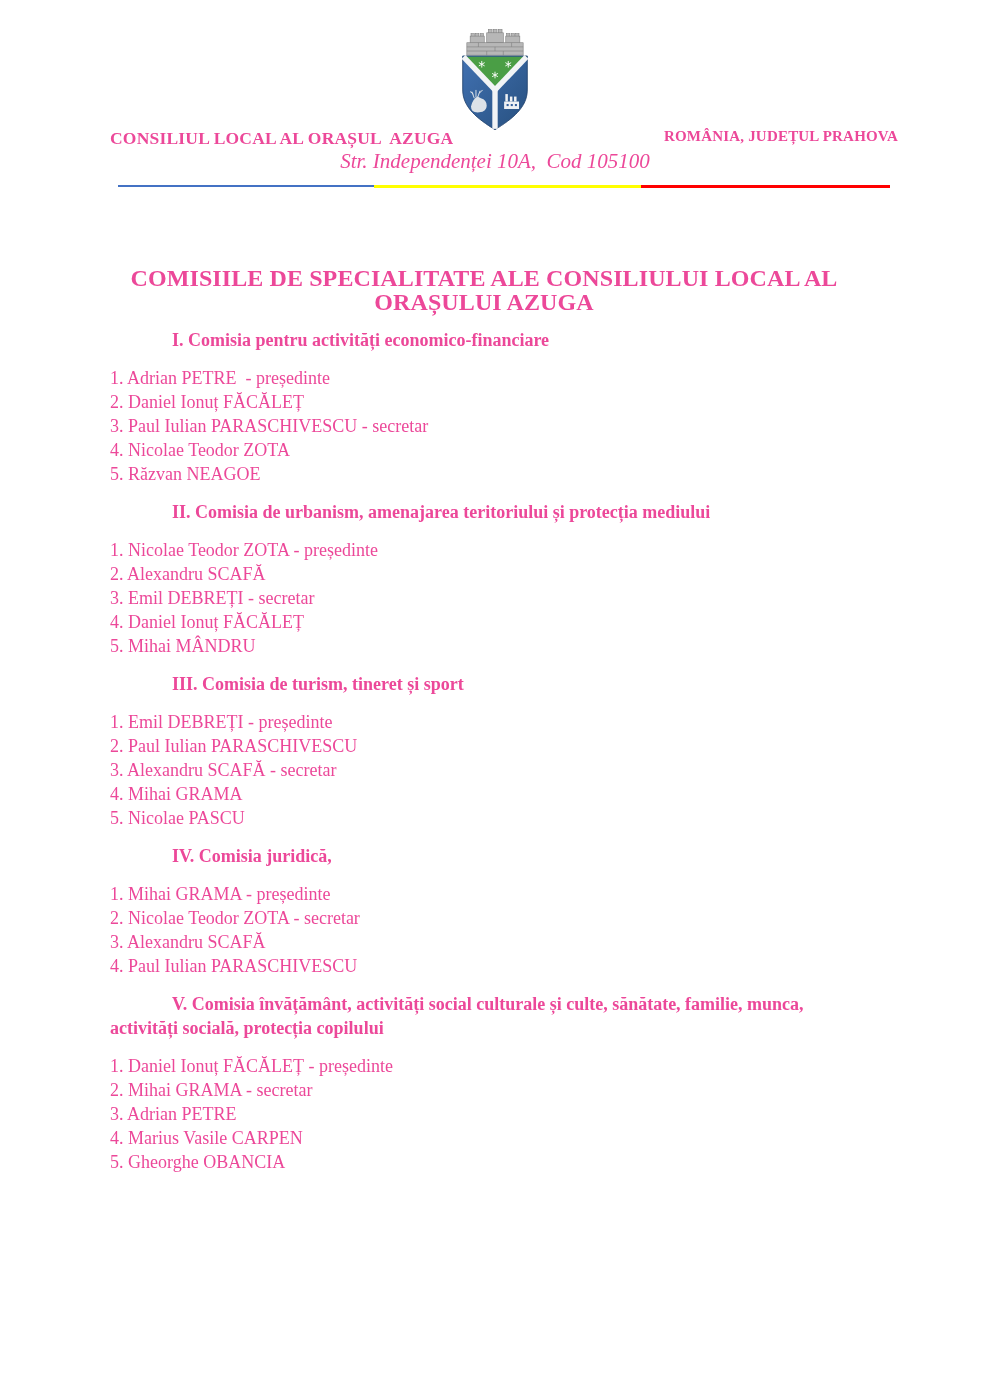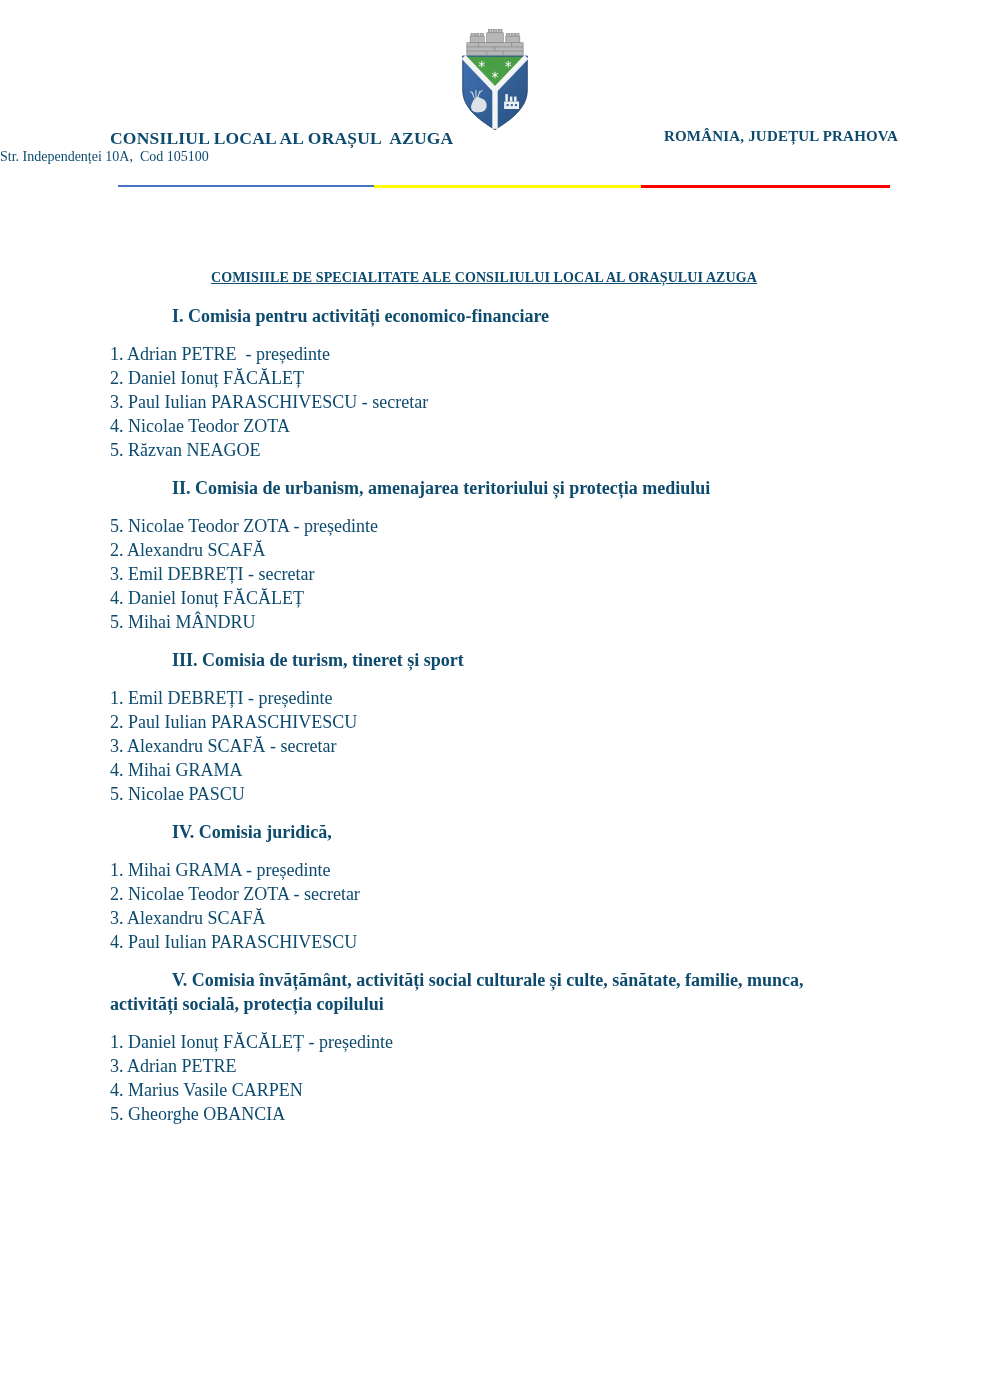--- a/index.html
+++ b/index.html
@@ -3,59 +3,59 @@
 <meta charset="utf-8">
 <style>
   * { margin:0; padding:0; box-sizing:border-box; }
   html,body { background:#e8e8e8; }
   .page {
     position:relative;
     width:990px; height:1400px;
     margin:0 auto;
     background:#ffffff;
     font-family:"Liberation Serif","DejaVu Serif",serif;
-    color:#0c4a6e;
+    color:#ec4899;
     overflow:hidden;
   }
   
   .hdr-left {
     position:absolute; left:110px; top:128px;
     font-size:17.5px; font-weight:bold; letter-spacing:.2px;
     white-space:pre;
   }
   .hdr-right {
     position:absolute; right:92px; top:128px;
     font-size:15px; font-weight:bold; letter-spacing:.2px;
   }
   .hdr-address {
     position:absolute; left:0; right:0; top:149px;
-    font-size:14px;
+    text-align:center; font-size:21px;
     white-space:pre;
+    font-style:italic;
   }
   .logo {
     position:absolute; left:452px; top:27px;
     width:86px; height:106px;
   }
   .flag-line {
     position:absolute; left:118px; top:184px;
     width:772px; height:4px;
     display:flex; align-items:center;
   }
   .flag-line .seg-blue   { width:256px; height:2px; background:#4472C4; }
   .flag-line .seg-yellow { width:267px; height:3px; background:#FFFF00; }
   .flag-line .seg-red    { width:249px; height:3px; background:#FF0000; }
   
   .content {
     position:absolute; left:110px; top:266px; width:748px;
     font-size:18px; line-height:24px;
   }
   .doc-title {
-    font-weight:bold; text-align:center; font-size:14px;
+    font-weight:bold; text-align:center; font-size:24px;
     letter-spacing:.1px;
-    text-decoration:underline;
   }
   .section-heading {
     font-weight:bold;
     text-indent:62px;
     margin-top:14px;
   }
   .member-list { margin-top:14px; }
   .member { white-space:pre-wrap; }
 </style>
 </head>
@@ -154,21 +154,21 @@
         <div class="member">2. Daniel Ionuț FĂCĂLEȚ</div>
         <div class="member">3. Paul Iulian PARASCHIVESCU - secretar</div>
         <div class="member">4. Nicolae Teodor ZOTA</div>
         <div class="member">5. Răzvan NEAGOE</div>
       </div>
     </div>
 
     <div>
       <div class="section-heading">II. Comisia de urbanism, amenajarea teritoriului și protecția mediului</div>
       <div class="member-list">
-        <div class="member">5. Nicolae Teodor ZOTA - președinte</div>
+        <div class="member">1. Nicolae Teodor ZOTA - președinte</div>
         <div class="member">2. Alexandru SCAFĂ</div>
         <div class="member">3. Emil DEBREȚI - secretar</div>
         <div class="member">4. Daniel Ionuț FĂCĂLEȚ</div>
         <div class="member">5. Mihai MÂNDRU</div>
       </div>
     </div>
 
     <div>
       <div class="section-heading">III. Comisia de turism, tineret și sport</div>
       <div class="member-list">
@@ -187,20 +187,21 @@
         <div class="member">2. Nicolae Teodor ZOTA - secretar</div>
         <div class="member">3. Alexandru SCAFĂ</div>
         <div class="member">4. Paul Iulian PARASCHIVESCU</div>
       </div>
     </div>
 
     <div>
       <div class="section-heading">V. Comisia învățământ, activități social culturale și culte, sănătate, familie, munca, activități socială, protecția copilului</div>
       <div class="member-list">
         <div class="member">1. Daniel Ionuț FĂCĂLEȚ - președinte</div>
+        <div class="member">2. Mihai GRAMA - secretar</div>
         <div class="member">3. Adrian PETRE</div>
         <div class="member">4. Marius Vasile CARPEN</div>
         <div class="member">5. Gheorghe OBANCIA</div>
       </div>
     </div>
   </div>
 
 </div>
 
 </body></html>

